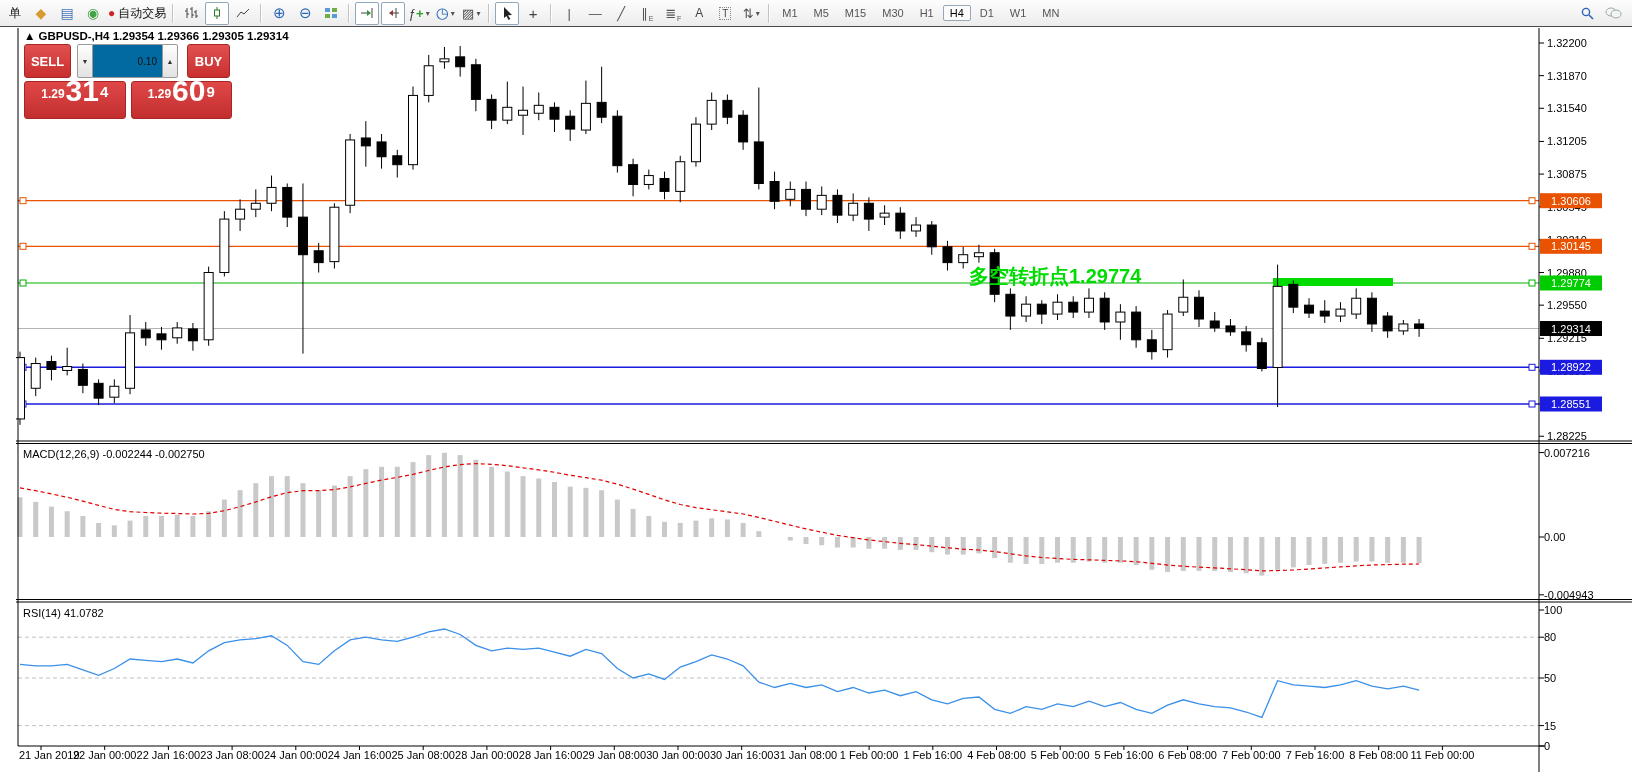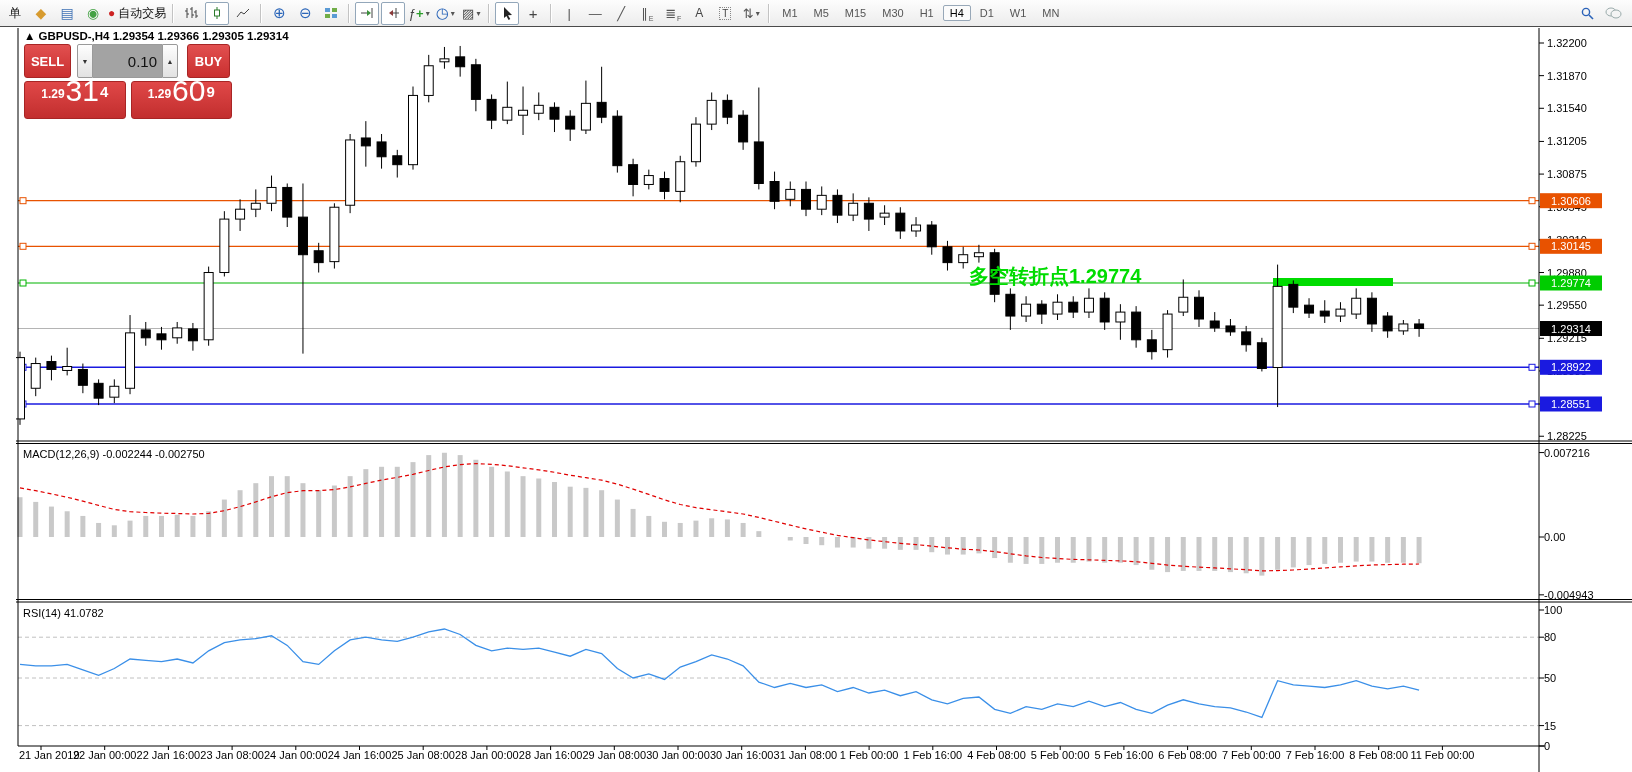--- a/index.html
+++ b/index.html
@@ -34,28 +34,28 @@
   #trade-panel{position:absolute;left:8px;top:16px;width:208px;z-index:5}
   .row1{display:flex;height:34px;align-items:stretch}
   .btn-sell,.btn-buy{background:linear-gradient(#e25050,#c92f2f);color:#fff;font-weight:bold;font-size:13px;
         display:flex;align-items:center;justify-content:center;border-radius:3px;border:1px solid #a82525;box-sizing:border-box}
   .btn-sell{width:47px}
   .btn-buy{width:43px;margin-left:9px}
   .spin{width:16px;background:linear-gradient(#fefefe,#e2e2e2);border:1px solid #9a9a9a;font-size:7px;
         display:flex;align-items:center;justify-content:center;color:#333;box-sizing:border-box}
   .spin.down{margin-left:6px;border-radius:2px 0 0 2px}
   .spin.up{border-radius:0 2px 2px 0}
-  .vol{width:69px;border-top:1px solid #9a9a9a;border-bottom:1px solid #9a9a9a;font-size:15px;color:#111;
-        display:flex;align-items:center;justify-content:flex-end;padding-right:5px;background:#a3a3a3;box-sizing:border-box}
+  .vol{width:69px;border-top:1px solid #9a9a9a;border-bottom:1px solid #9a9a9a;font-size:10px;color:#111;
+        display:flex;align-items:center;justify-content:flex-end;padding-right:5px;background:#0369a1;box-sizing:border-box}
   .row2{display:flex;margin-top:3px;height:38px}
   .pbox{flex:1;background:linear-gradient(#e04848,#c22e2e);border:1px solid #a82525;border-radius:3px;color:#fff;
         display:flex;align-items:flex-end;justify-content:center;padding-bottom:13px;box-sizing:border-box}
   .pbox+.pbox{margin-left:5px}
   .p-small{font-size:12px;font-weight:bold;margin-bottom:4px}
-  .p-big{font-size:30px;font-weight:normal;line-height:0.95;margin:0 1px}
+  .p-big{font-size:30px;font-weight:bold;line-height:0.95;margin:0 1px}
   .p-sup{font-size:15px;font-weight:bold;align-self:flex-start;margin-top:1px}
 </style>
 </head>
 <body>
 
 <div id="toolbar">
   <span class="tbtn cn">单</span>
   <span class="tbtn glyph-yellow">◆</span>
   <span class="tbtn glyph-blue">▤</span>
   <span class="tbtn glyph-green">◉</span>

